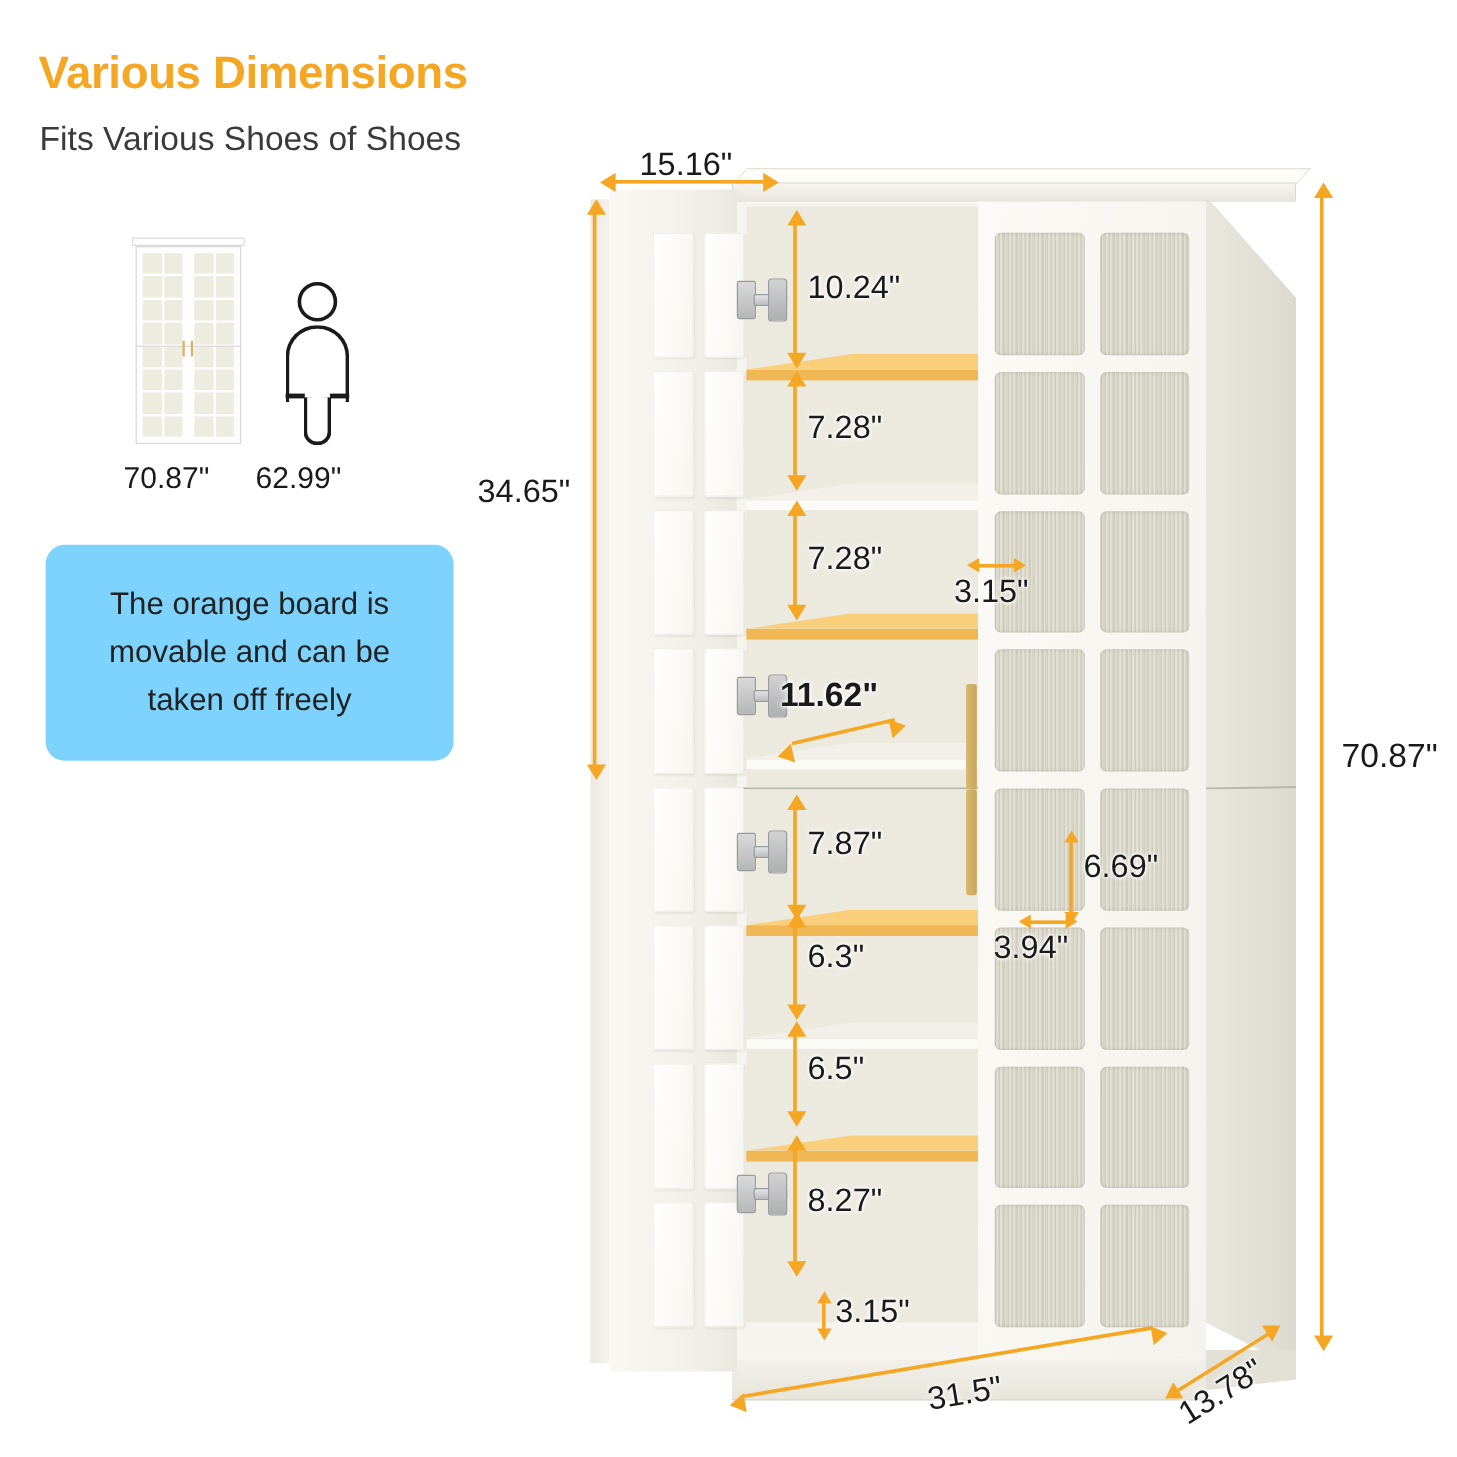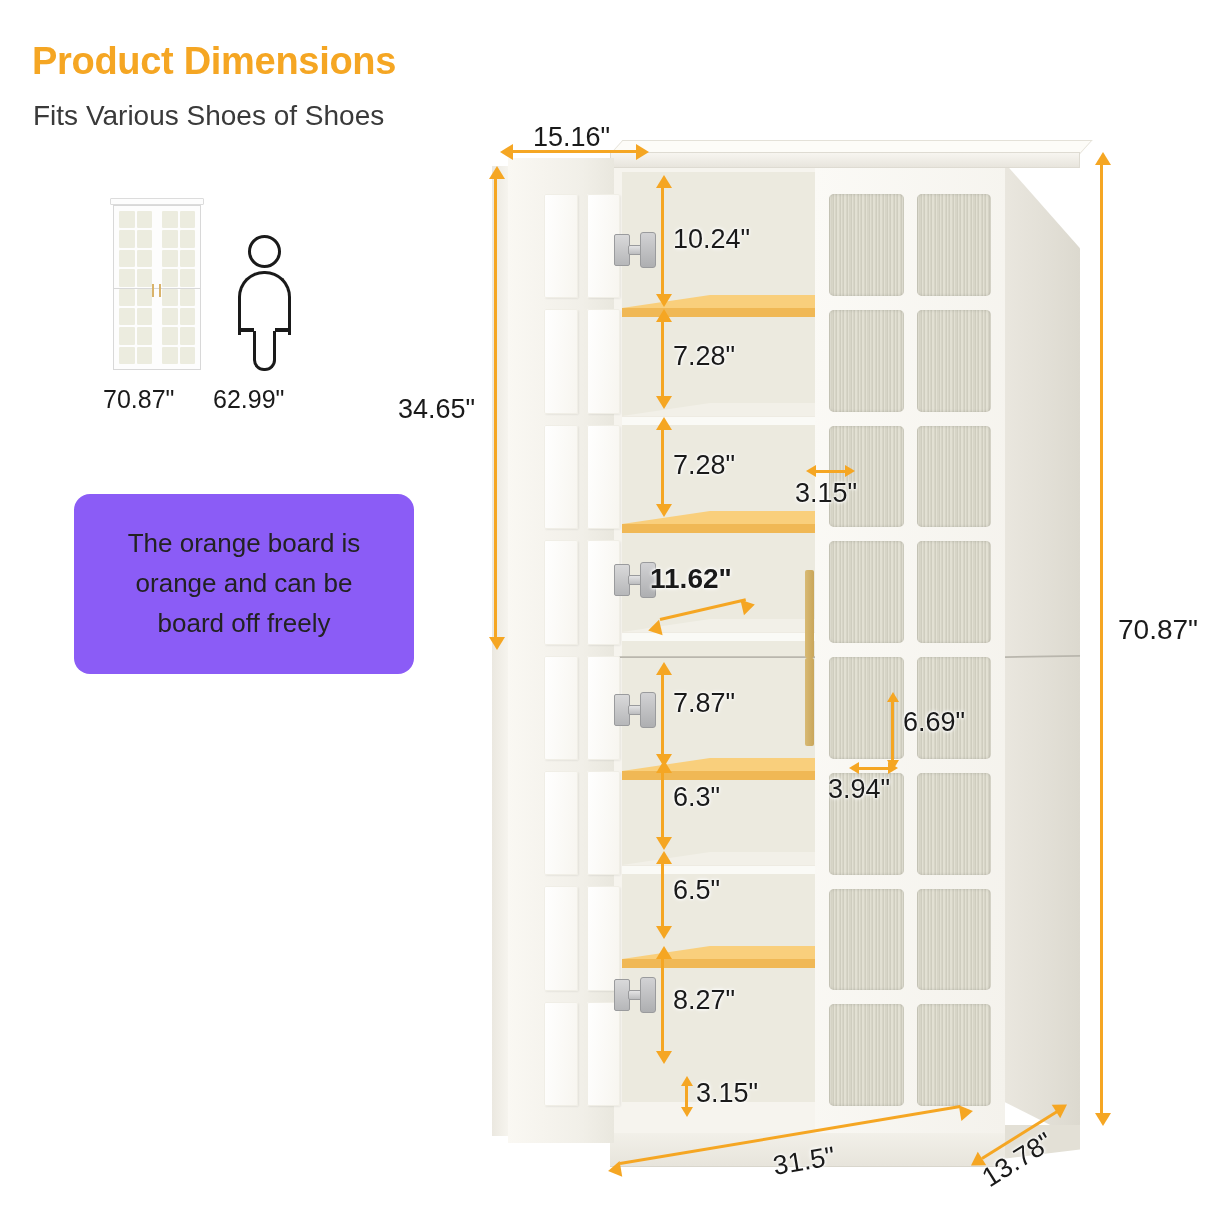--- a/index.html
+++ b/index.html
@@ -76,24 +76,24 @@
   }
 
   .cmp-label {
     position: absolute; font-size: 25px; color: #1a1a1a; font-weight: 400;
   }
   .cmp-label.a { left: 103px; top: 385px; }
   .cmp-label.b { left: 213px; top: 385px; }
 
   
   .note {
-    position: absolute; left: 38px; top: 494px; width: 340px; height: 180px;
-    background: #8b5cf6; border-radius: 16px;
+    position: absolute; left: 38px; top: 454px; width: 340px; height: 180px;
+    background: #7dd3fc; border-radius: 16px;
     display: flex; flex-direction: column; align-items: center; justify-content: center;
-    gap: 10px; padding: 10px 18px; margin-left: 36px;
+    gap: 10px; padding: 10px 18px;
   }
   .note-line { font-size: 26px; color: #222; text-align: center; line-height: 1.15; }
 
   
   .cab { position: absolute; left: 470px; top: 130px; width: 660px; height: 1060px; }
 
   
   .crown-front {
     position: absolute; left: 140px; top: 22px; width: 470px; height: 16px;
     background: linear-gradient(180deg,#f7f5f0,#e8e5dd);
@@ -267,21 +267,21 @@
     position: absolute; left: 26px; top: 2px; width: 16px; height: 36px;
     background: linear-gradient(180deg,#d2d2d4,#aeafb1);
     border: 1px solid #9a9b9d; border-radius: 3px;
   }
 </style>
 </head>
 <body>
 
 <div id="root">
 
-  <div class="title">Product Dimensions</div>
+  <div class="title">Various Dimensions</div>
   <div class="subtitle">Fits Various Shoes of Shoes</div>
 
   <div class="cmp cmp-cab">
     <div class="cab-top"></div>
     <div class="cab-body">
       <div class="cab-door">
         <div class="cab-pane"></div>
           <div class="cab-pane"></div>
         <div class="cab-pane"></div>
           <div class="cab-pane"></div>
@@ -329,22 +329,22 @@
     <div class="person-shoulder-line-l"></div>
     <div class="person-shoulder-line-r"></div>
     <div class="person-legs"></div>
   </div>
 
   <div class="cmp-label a">70.87"</div>
   <div class="cmp-label b">62.99"</div>
 
   <div class="note">
     <div class="note-line">The orange board is</div>
-    <div class="note-line">orange and can be</div>
-    <div class="note-line">board off freely</div>
+    <div class="note-line">movable and can be</div>
+    <div class="note-line">taken off freely</div>
   </div>
 
   <div class="cab">
 
     <div class="crown-top"></div>
     <div class="side-panel"></div>
     <div class="body-front"></div>
 
     <div class="interior-backwall"></div>
     <div class="interior-sidewall"></div>

